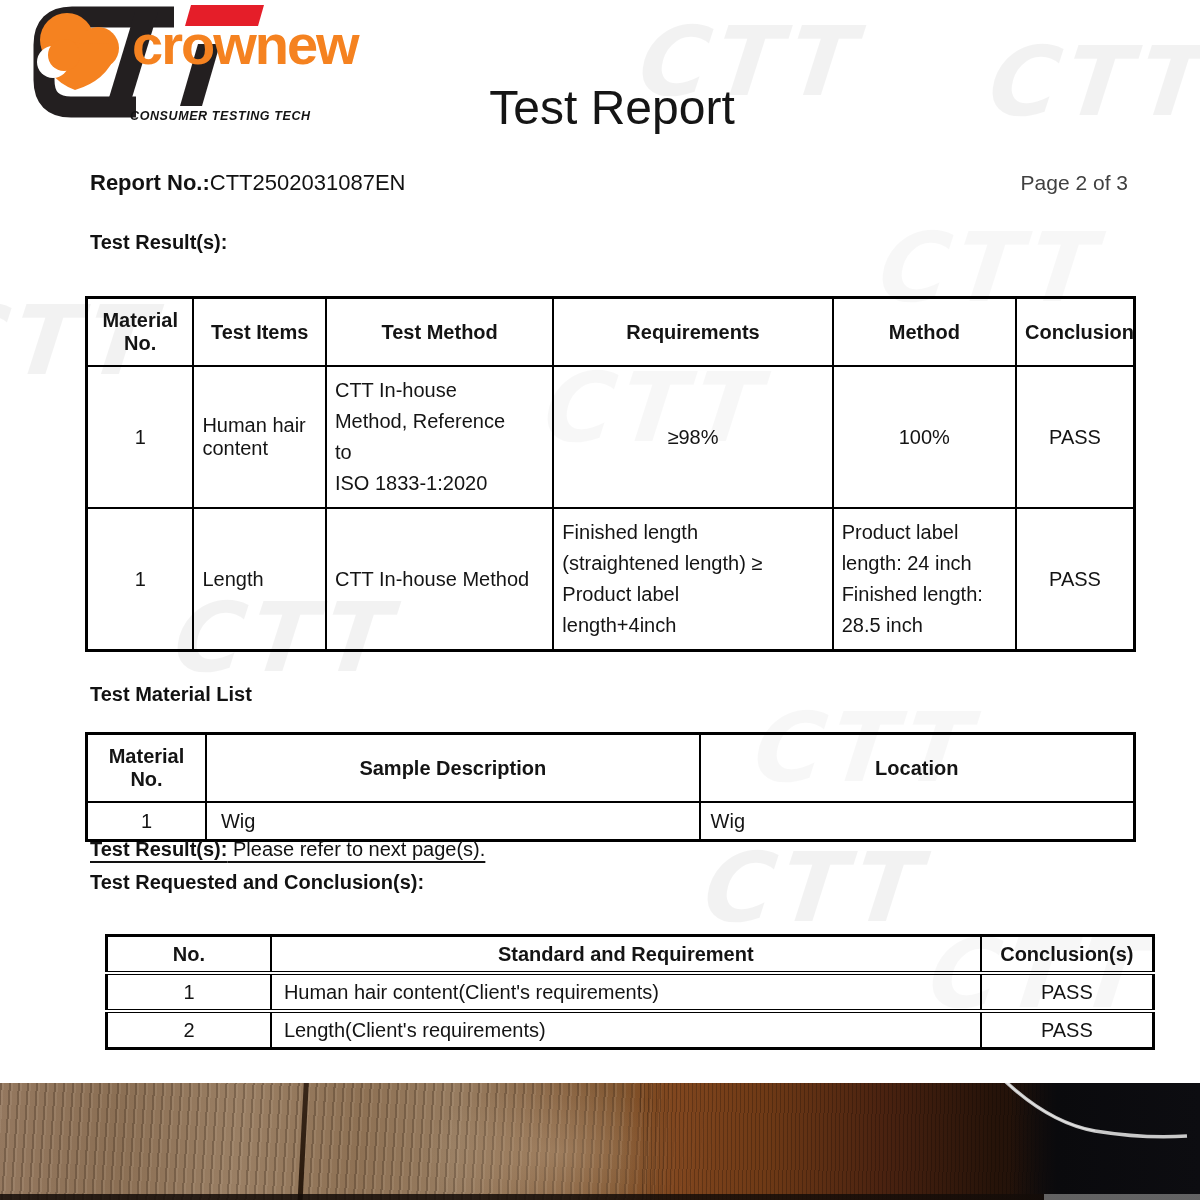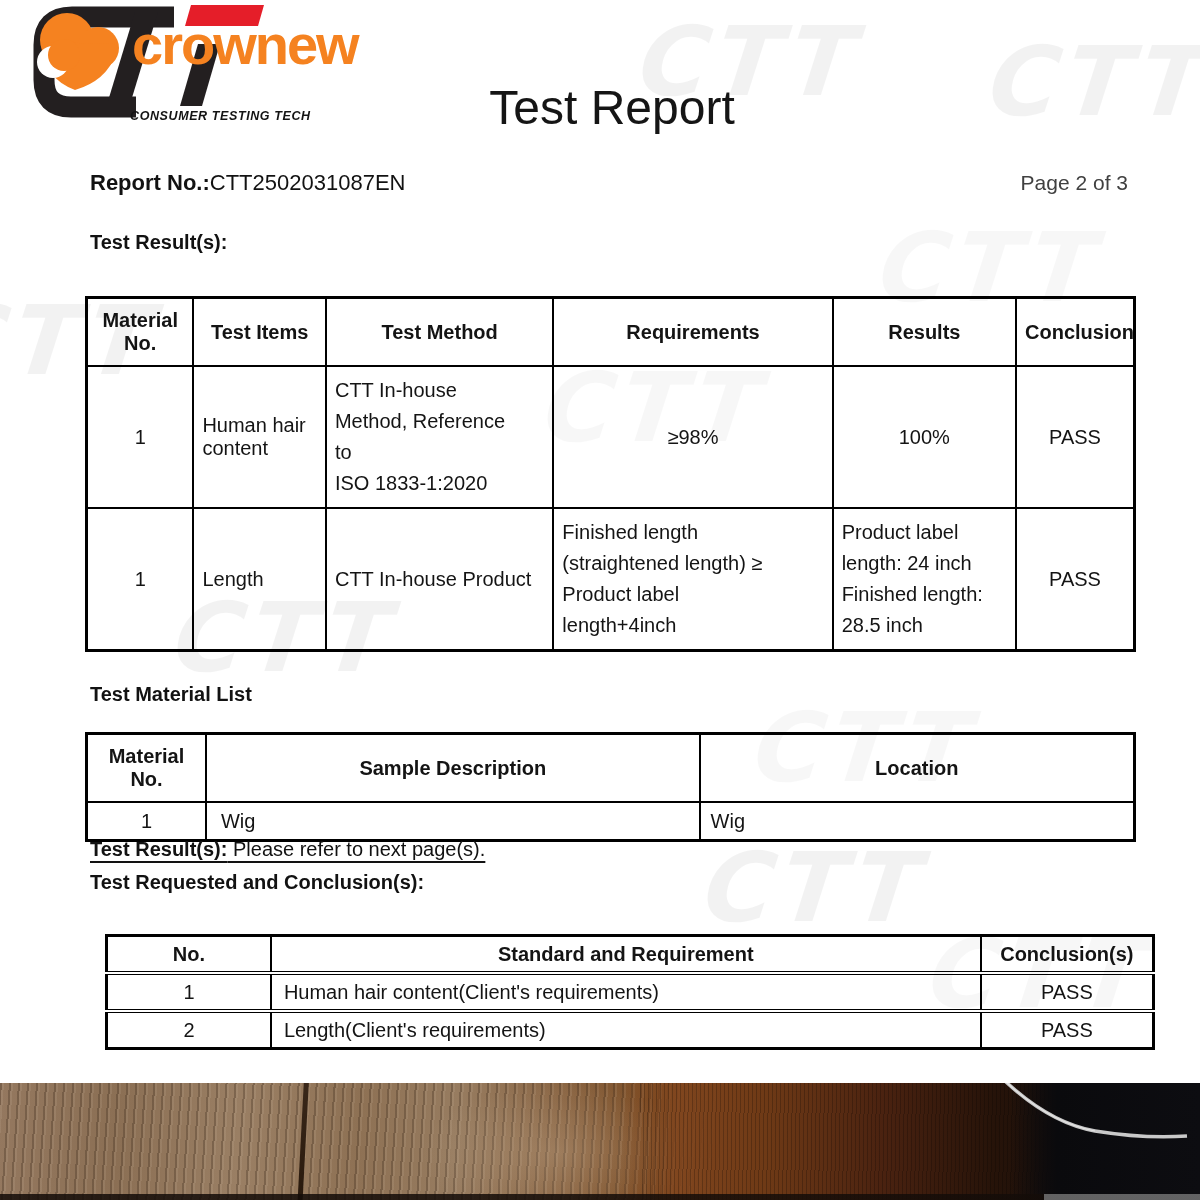--- a/index.html
+++ b/index.html
@@ -124,38 +124,38 @@
         <col style="width:26.65%">
           <col style="width:17.5%">
           <col style="width:11.3%">
       </colgroup>
       <tbody>
           <tr>
         <th>Material No.</th>
         <th>Test Items</th>
         <th>Test Method</th>
         <th>Requirements</th>
-        <th>Results</th>
+        <th>Method</th>
         <th>Conclusion</th>
       </tr>
       <tr>
         <td class="c row-tall">1</td>
         <td class="l">Human hair content</td>
         <td class="l pre">CTT In-house
 Method, Reference
 to
 ISO 1833-1:2020</td>
         <td class="c">≥98%</td>
         <td class="c">100%</td>
         <td class="c">PASS</td>
       </tr>
       <tr>
         <td class="c row-tall">1</td>
         <td class="l">Length</td>
-        <td class="l">CTT In-house Product</td>
+        <td class="l">CTT In-house Method</td>
         <td class="l pre">Finished length
 (straightened length) ≥
 Product label
 length+4inch</td>
         <td class="l pre">Product label
 length: 24 inch
 Finished length:
 28.5 inch</td>
         <td class="c">PASS</td>
       </tr>

